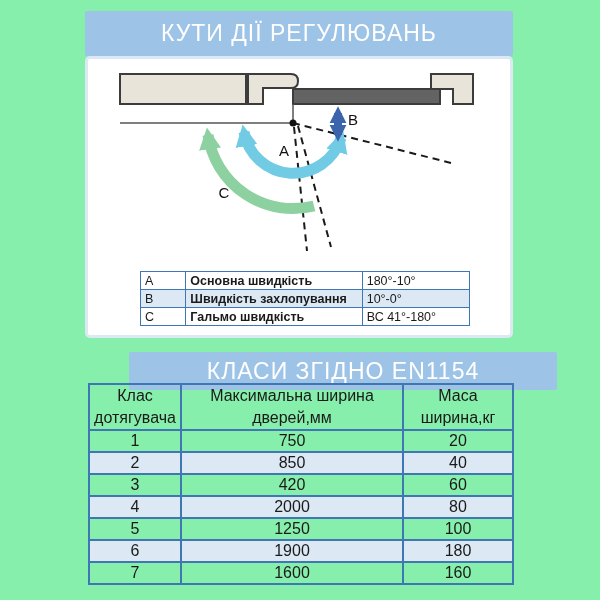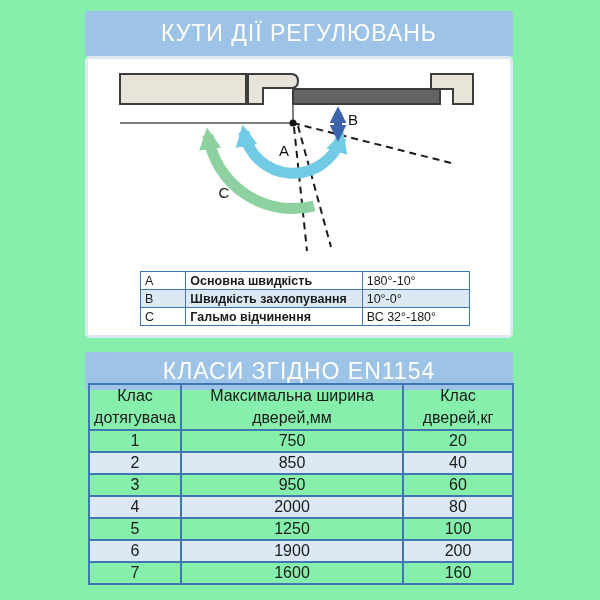--- a/index.html
+++ b/index.html
@@ -6,21 +6,21 @@
   body{font-family:"Liberation Sans", sans-serif; background:#ffffff;}
   .page{position:relative; width:600px; height:600px; background:#86efac; overflow:hidden;padding-left:30px;}
 
   .band{
     position:absolute; left:85px; width:428px;
     background:#9dc3e6; color:#ffffff;
     display:flex; align-items:center; justify-content:center;
     font-size:23px; letter-spacing:1px; border-radius:2px;
   }
   .band1{top:11px; height:45px;}
-  .band2{top:352px; height:38px;}
+  .band2{top:352px; height:38px;margin-left:44px;}
 
   .panel{
     position:absolute; left:85px; top:56px; width:428px; height:282px;
     background:#ffffff; border:3px solid #dce8f4; border-radius:5px;
     box-sizing:border-box;
   }
   .panel svg{position:absolute; left:0; top:0;}
 
   table{border-collapse:collapse; color:#1a1a1a;}
 
@@ -103,72 +103,72 @@
           <td class="c2">Основна швидкість</td>
           <td class="c3">180°-10°</td>
         </tr>
         <tr class="alt">
           <td class="c1">B</td>
           <td class="c2">Швидкість захлопування</td>
           <td class="c3">10°-0°</td>
         </tr>
         <tr>
           <td class="c1">C</td>
-          <td class="c2">Гальмо відчинення</td>
-          <td class="c3">ВС 32°-180°</td>
+          <td class="c2">Гальмо швидкість</td>
+          <td class="c3">ВС 41°-180°</td>
         </tr>
       </tbody>
     </table>
   </div>
 
   <div class="band band2">КЛАСИ ЗГІДНО EN1154</div>
 
   <table class="classes">
     <colgroup>
         <col class="c1">
         <col class="c2">
         <col class="c3">
       </colgroup>
     <thead>
       <tr>
         <th>Клас дотягувача</th>
         <th>Максимальна ширина дверей,мм</th>
-        <th>Клас дверей,кг</th>
+        <th>Маса ширина,кг</th>
       </tr>
     </thead>
     <tbody>
       <tr>
         <td>1</td>
         <td>750</td>
         <td>20</td>
       </tr>
       <tr class="alt">
         <td>2</td>
         <td>850</td>
         <td>40</td>
       </tr>
       <tr>
         <td>3</td>
-        <td>950</td>
+        <td>420</td>
         <td>60</td>
       </tr>
       <tr class="alt">
         <td>4</td>
         <td>2000</td>
         <td>80</td>
       </tr>
       <tr>
         <td>5</td>
         <td>1250</td>
         <td>100</td>
       </tr>
       <tr class="alt">
         <td>6</td>
         <td>1900</td>
-        <td>200</td>
+        <td>180</td>
       </tr>
       <tr>
         <td>7</td>
         <td>1600</td>
         <td>160</td>
       </tr>
     </tbody>
   </table>
 
 </div>

